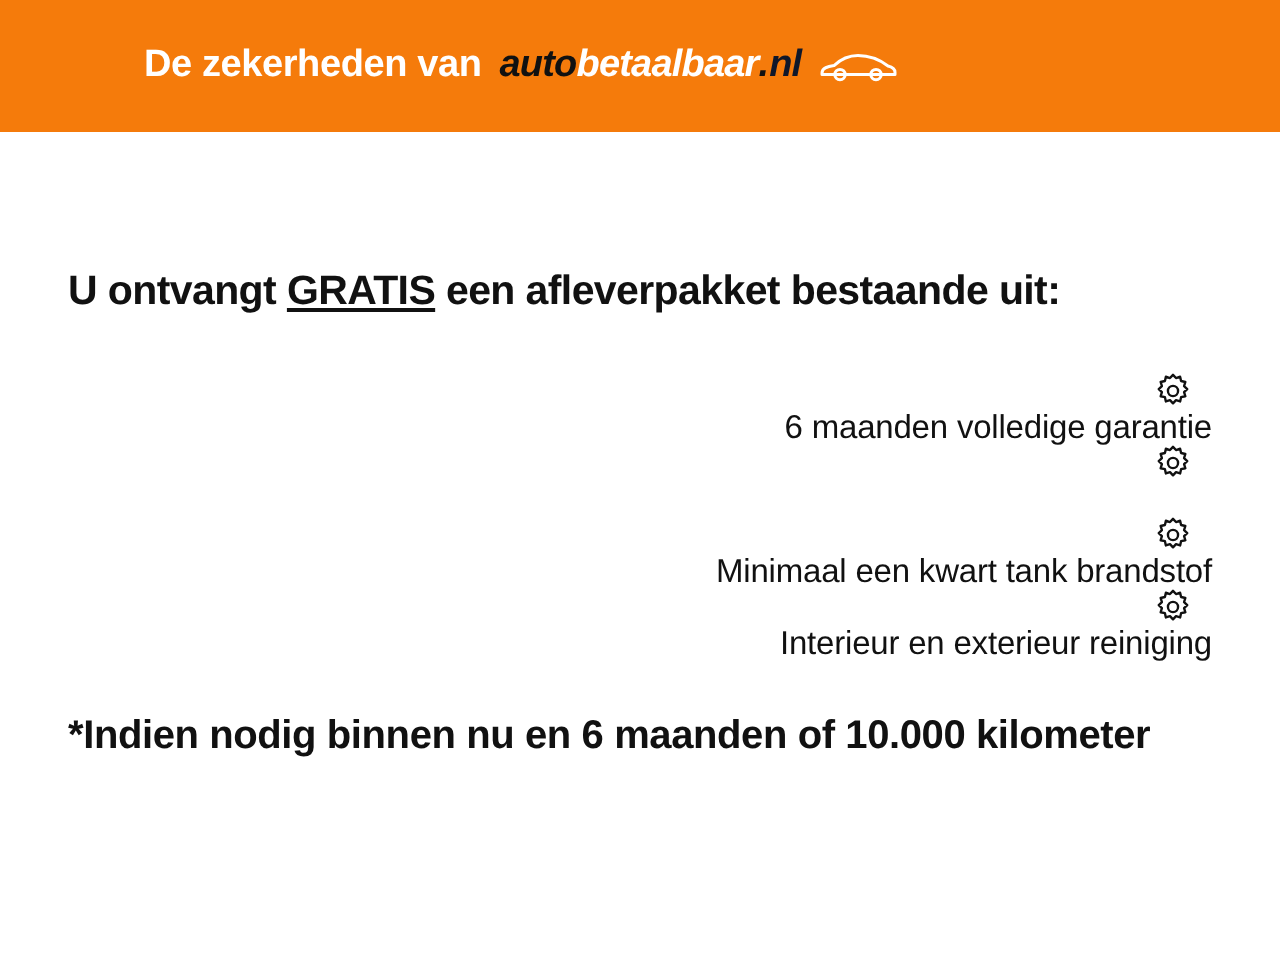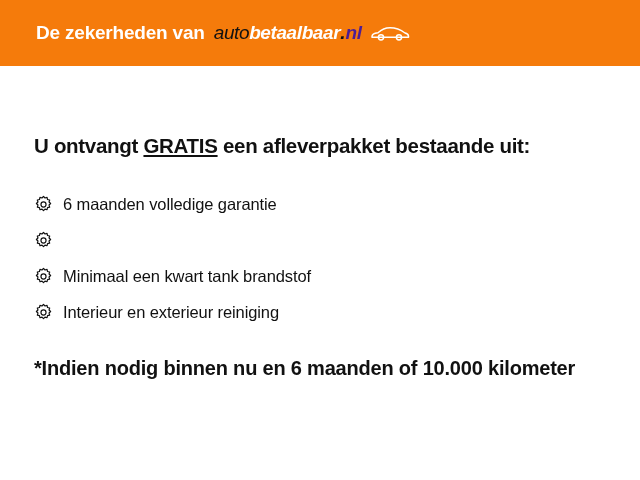--- a/index.html
+++ b/index.html
@@ -30,55 +30,56 @@
     width: 640px;
     height: 66px;
     background: #F57B0B;
     display: flex;
     align-items: center;
   }
   .banner-inner {
     display: flex;
     padding-left: 36px;
     white-space: nowrap;
+    margin-left: 36px;
   }
   .banner-text {
     color: #ffffff;
     font-size: 19px;
     font-weight: bold;
     letter-spacing: -0.2px;
   }
   .logo {
     display: inline-flex;
     align-items: center;
     margin-left: 9px;
     white-space: nowrap;
   }
   .logo-auto {
     color: #111111;
     font-size: 19px;
-    font-weight: normal;
+    font-weight: bold;
     font-style: italic;
     letter-spacing: -0.4px;
   }
   .logo-betaalbaar {
     color: #ffffff;
     font-size: 19px;
     font-weight: bold;
     font-style: italic;
     letter-spacing: -0.4px;
   }
   .logo-dot {
     color: #111111;
     font-size: 19px;
     font-weight: bold;
     font-style: italic;
   }
   .logo-nl {
-    color: #4c1d95;
+    color: #0f172a;
     font-size: 19px;
     font-weight: bold;
     font-style: italic;
     letter-spacing: -0.4px;
   }
   .logo-car {
     margin-left: 8px;
     display: inline-flex;
     align-items: center;
   }
@@ -105,23 +106,24 @@
     text-underline-offset: 2px;
   }
 
   .list {
     margin-top: 28px;
     list-style: none;
     padding: 0;
   }
   .list-item {
     display: flex;
-    align-items: center;
+    align-items: flex-end;
     height: 36px;
     margin-bottom: 0px;
+    flex-direction: column;
   }
   .gear-icon {
     width: 19px;
     height: 19px;
     flex: 0 0 19px;
     margin-right: 10px;
     display: inline-flex;
     align-items: center;
     justify-content: center;
   }

